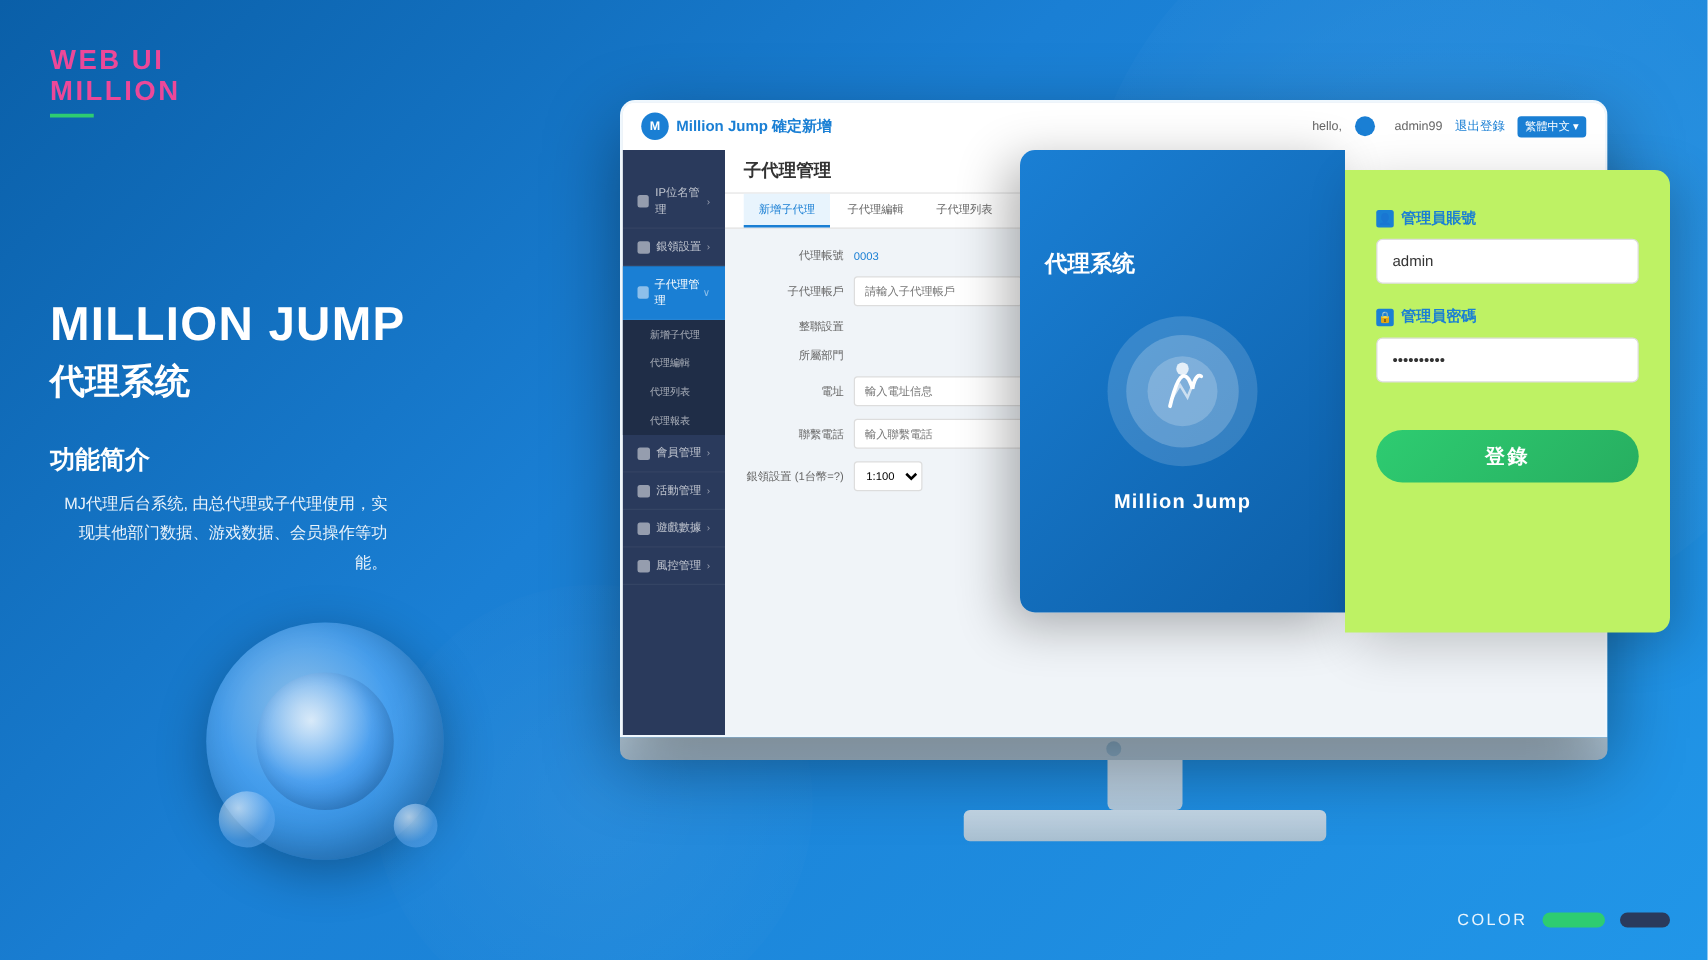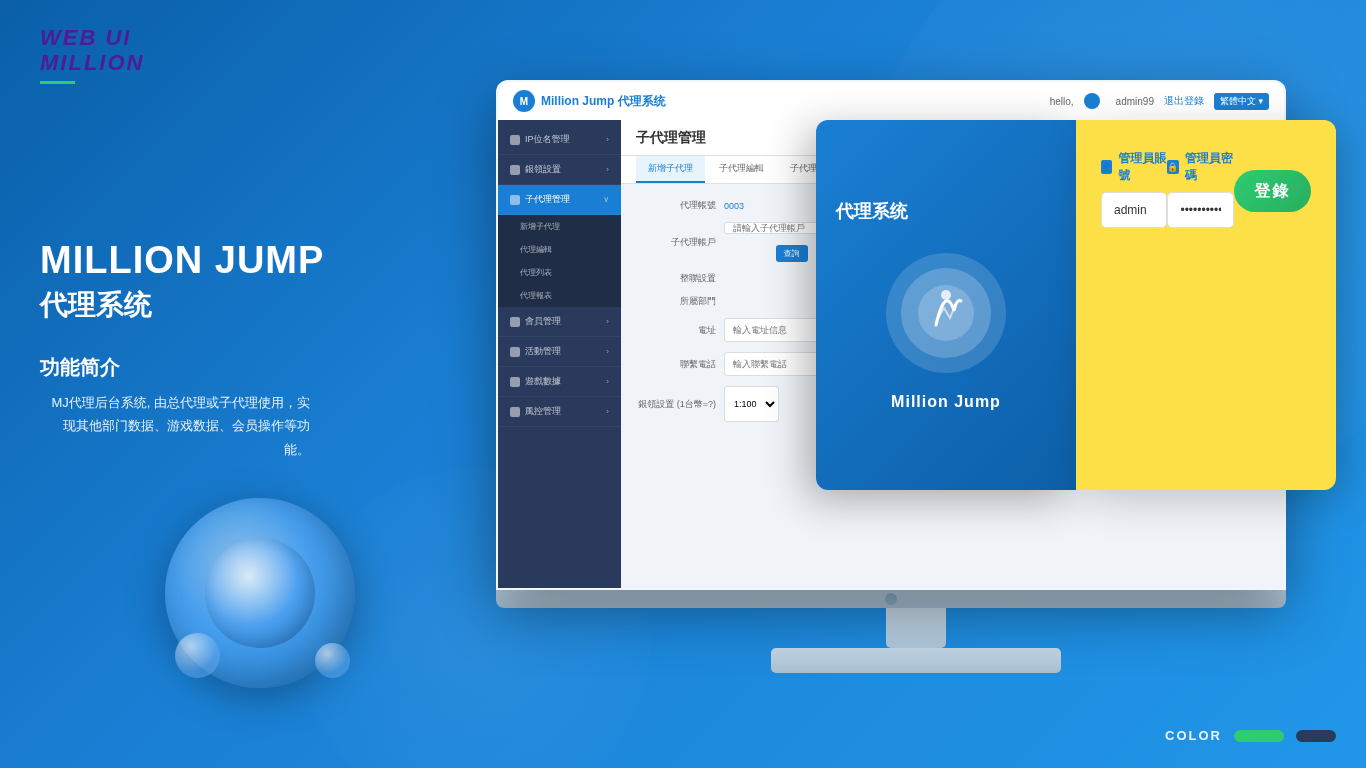--- a/index.html
+++ b/index.html
@@ -30,24 +30,23 @@
       border-radius: 50%;
       background: radial-gradient(circle, rgba(255,255,255,0.06) 0%, rgba(255,255,255,0.01) 70%);
       bottom: -50px;
       left: 300px;
       pointer-events: none;
     }
 
     
     .top-branding {
       position: absolute;
-      top: 26px;
+      top: 36px;
       left: 40px;
-      color: #4c1d95;
-      font-style: italic;
+      color: #ec4899;
     }
     .top-branding .web-ui {
       font-size: 22px;
       font-weight: 900;
       letter-spacing: 2px;
       line-height: 1.1;
     }
     .top-branding .design {
       font-size: 22px;
       font-weight: 900;
@@ -234,24 +233,24 @@
 
     
     .admin-body {
       display: flex;
       flex: 1;
       overflow: hidden;
     }
 
     
     .admin-sidebar {
-      width: 123px;
+      width: 82px;
       background: #2a3a5c;
       flex-shrink: 0;
-      padding-top: 5px;
+      padding-top: 20px;
     }
     .sidebar-item {
       padding: 8px 12px;
       font-size: 9px;
       color: rgba(255,255,255,0.7);
       display: flex;
       align-items: center;
       justify-content: space-between;
       cursor: pointer;
       border-bottom: 1px solid rgba(255,255,255,0.05);
@@ -354,35 +353,34 @@
       font-size: 9px;
       background: white;
       max-width: 200px;
     }
     .form-input-value {
       font-size: 9px;
       color: #1a7fd4;
     }
     .form-input-group {
       display: flex;
-      gap: 11px;
-      align-items: center;
-      flex-direction: column;
+      gap: 22px;
+      align-items: flex-start;
     }
     .form-btn-small {
       padding: 3px 8px;
       background: #1a7fd4;
       color: white;
       border: none;
       border-radius: 3px;
       font-size: 8px;
       cursor: pointer;
     }
     .form-select {
-      height: 36px;
+      height: 24px;
       border: 1px solid #ddd;
       border-radius: 3px;
       font-size: 9px;
       padding: 0 5px;
       background: white;
     }
     .form-submit-btn {
       margin: 15px auto 0;
       display: block;
       padding: 8px 40px;
@@ -484,27 +482,28 @@
       font-size: 16px;
       font-weight: 700;
       letter-spacing: 1px;
       margin-top: 5px;
     }
 
     
     .login-card {
       width: 260px;
       height: 370px;
-      background: #fde047;
+      background: #bef264;
       border-radius: 0 12px 12px 0;
       padding: 30px 25px;
       box-shadow: 10px 10px 40px rgba(0,0,0,0.2);
       display: flex;
-      flex-direction: row;
+      flex-direction: column;
       gap: 0;
+      margin-top: 16px;
     }
     .login-field-group {
       margin-bottom: 18px;
     }
     .login-field-label {
       display: flex;
       align-items: center;
       gap: 6px;
       font-size: 12px;
       color: #1a7fd4;
@@ -553,21 +552,21 @@
       position: absolute;
       bottom: 25px;
       right: 30px;
       display: flex;
       align-items: center;
       gap: 12px;
     }
     .color-label {
       color: rgba(255,255,255,0.9);
       font-size: 13px;
-      font-weight: 700;
+      font-weight: 400;
       letter-spacing: 2px;
     }
     .color-swatch {
       width: 50px;
       height: 12px;
       border-radius: 6px;
     }
     .color-swatch-green {
       background: #2ecc71;
     }
@@ -605,21 +604,21 @@
 
 <div class="monitor-container">
   <div class="monitor-screen">
     <div class="admin-ui">
 
       <div class="admin-header">
         <div class="admin-logo">
           <div class="admin-logo-icon">
             <span>M</span>
           </div>
-          <span class="admin-logo-text">Million Jump 代理系统</span>
+          <span class="admin-logo-text">Million Jump 確定新增</span>
         </div>
         <div class="admin-header-right">
           <span>hello,</span>
           <div class="admin-header-user">
             <div class="user-avatar-small"></div>
             <span>admin99</span>
           </div>
           <span class="admin-header-btn">退出登錄</span>
           <span class="admin-header-lang">繁體中文 ▾</span>
         </div>

